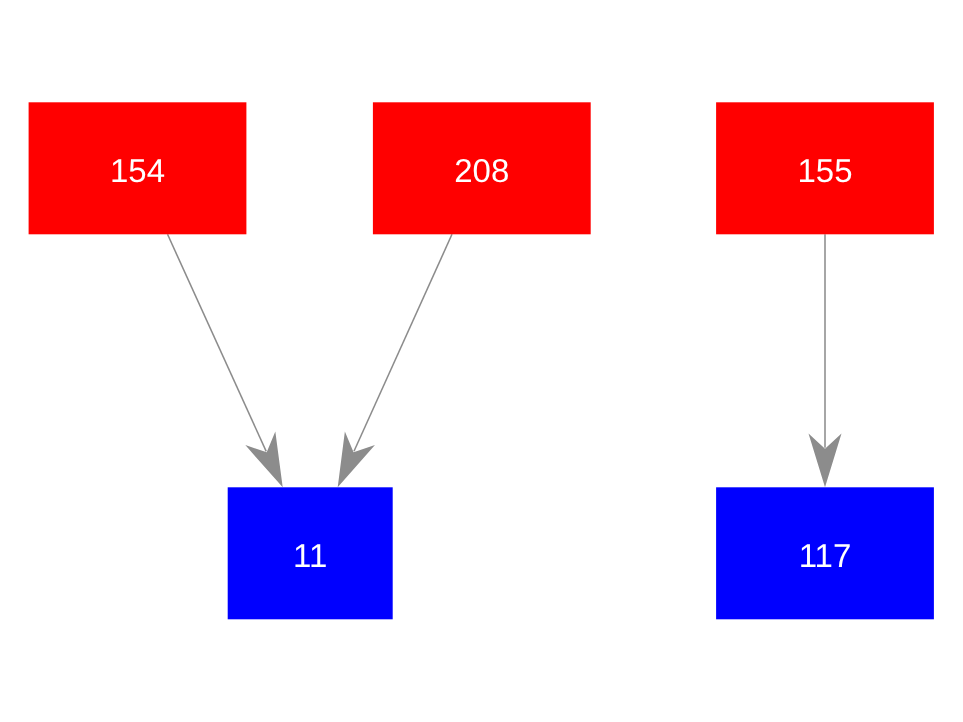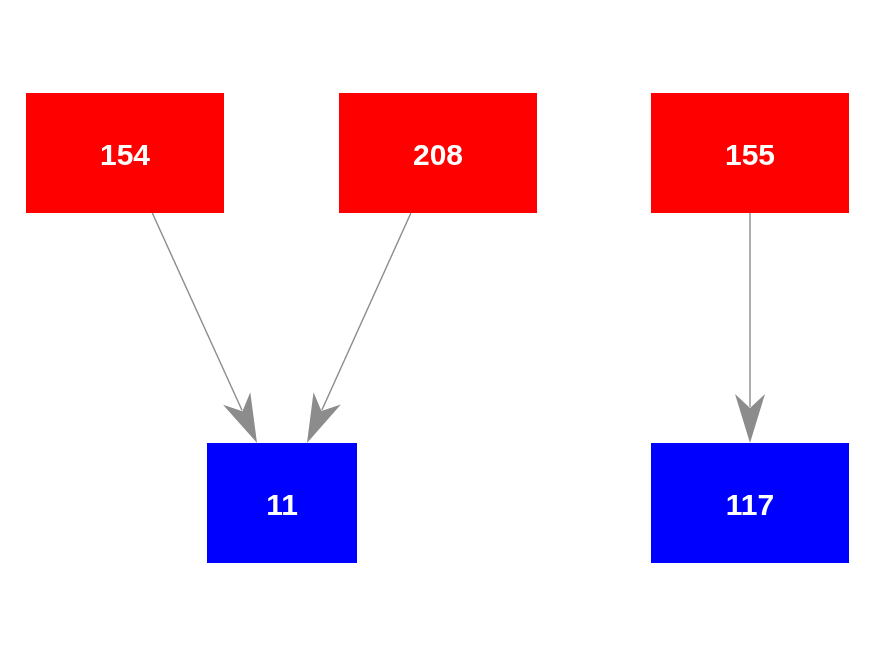--- a/index.html
+++ b/index.html
@@ -8,21 +8,20 @@
     width: 875px;
     height: 656px;
     background: #ffffff;
     overflow: hidden;
     font-family: "Liberation Sans", sans-serif;
   }
   .canvas-wrap {
     position: relative;
     width: 786px;
     height: 656px;
-    font-weight: bold;
   }
   svg { display: block; }
   .node-rect { cursor: default; }
   .node-label {
     font-family: "Liberation Sans", sans-serif;
     font-size: 30px;
     fill: #ffffff;
     text-anchor: middle;
   }
   .edge-line {

